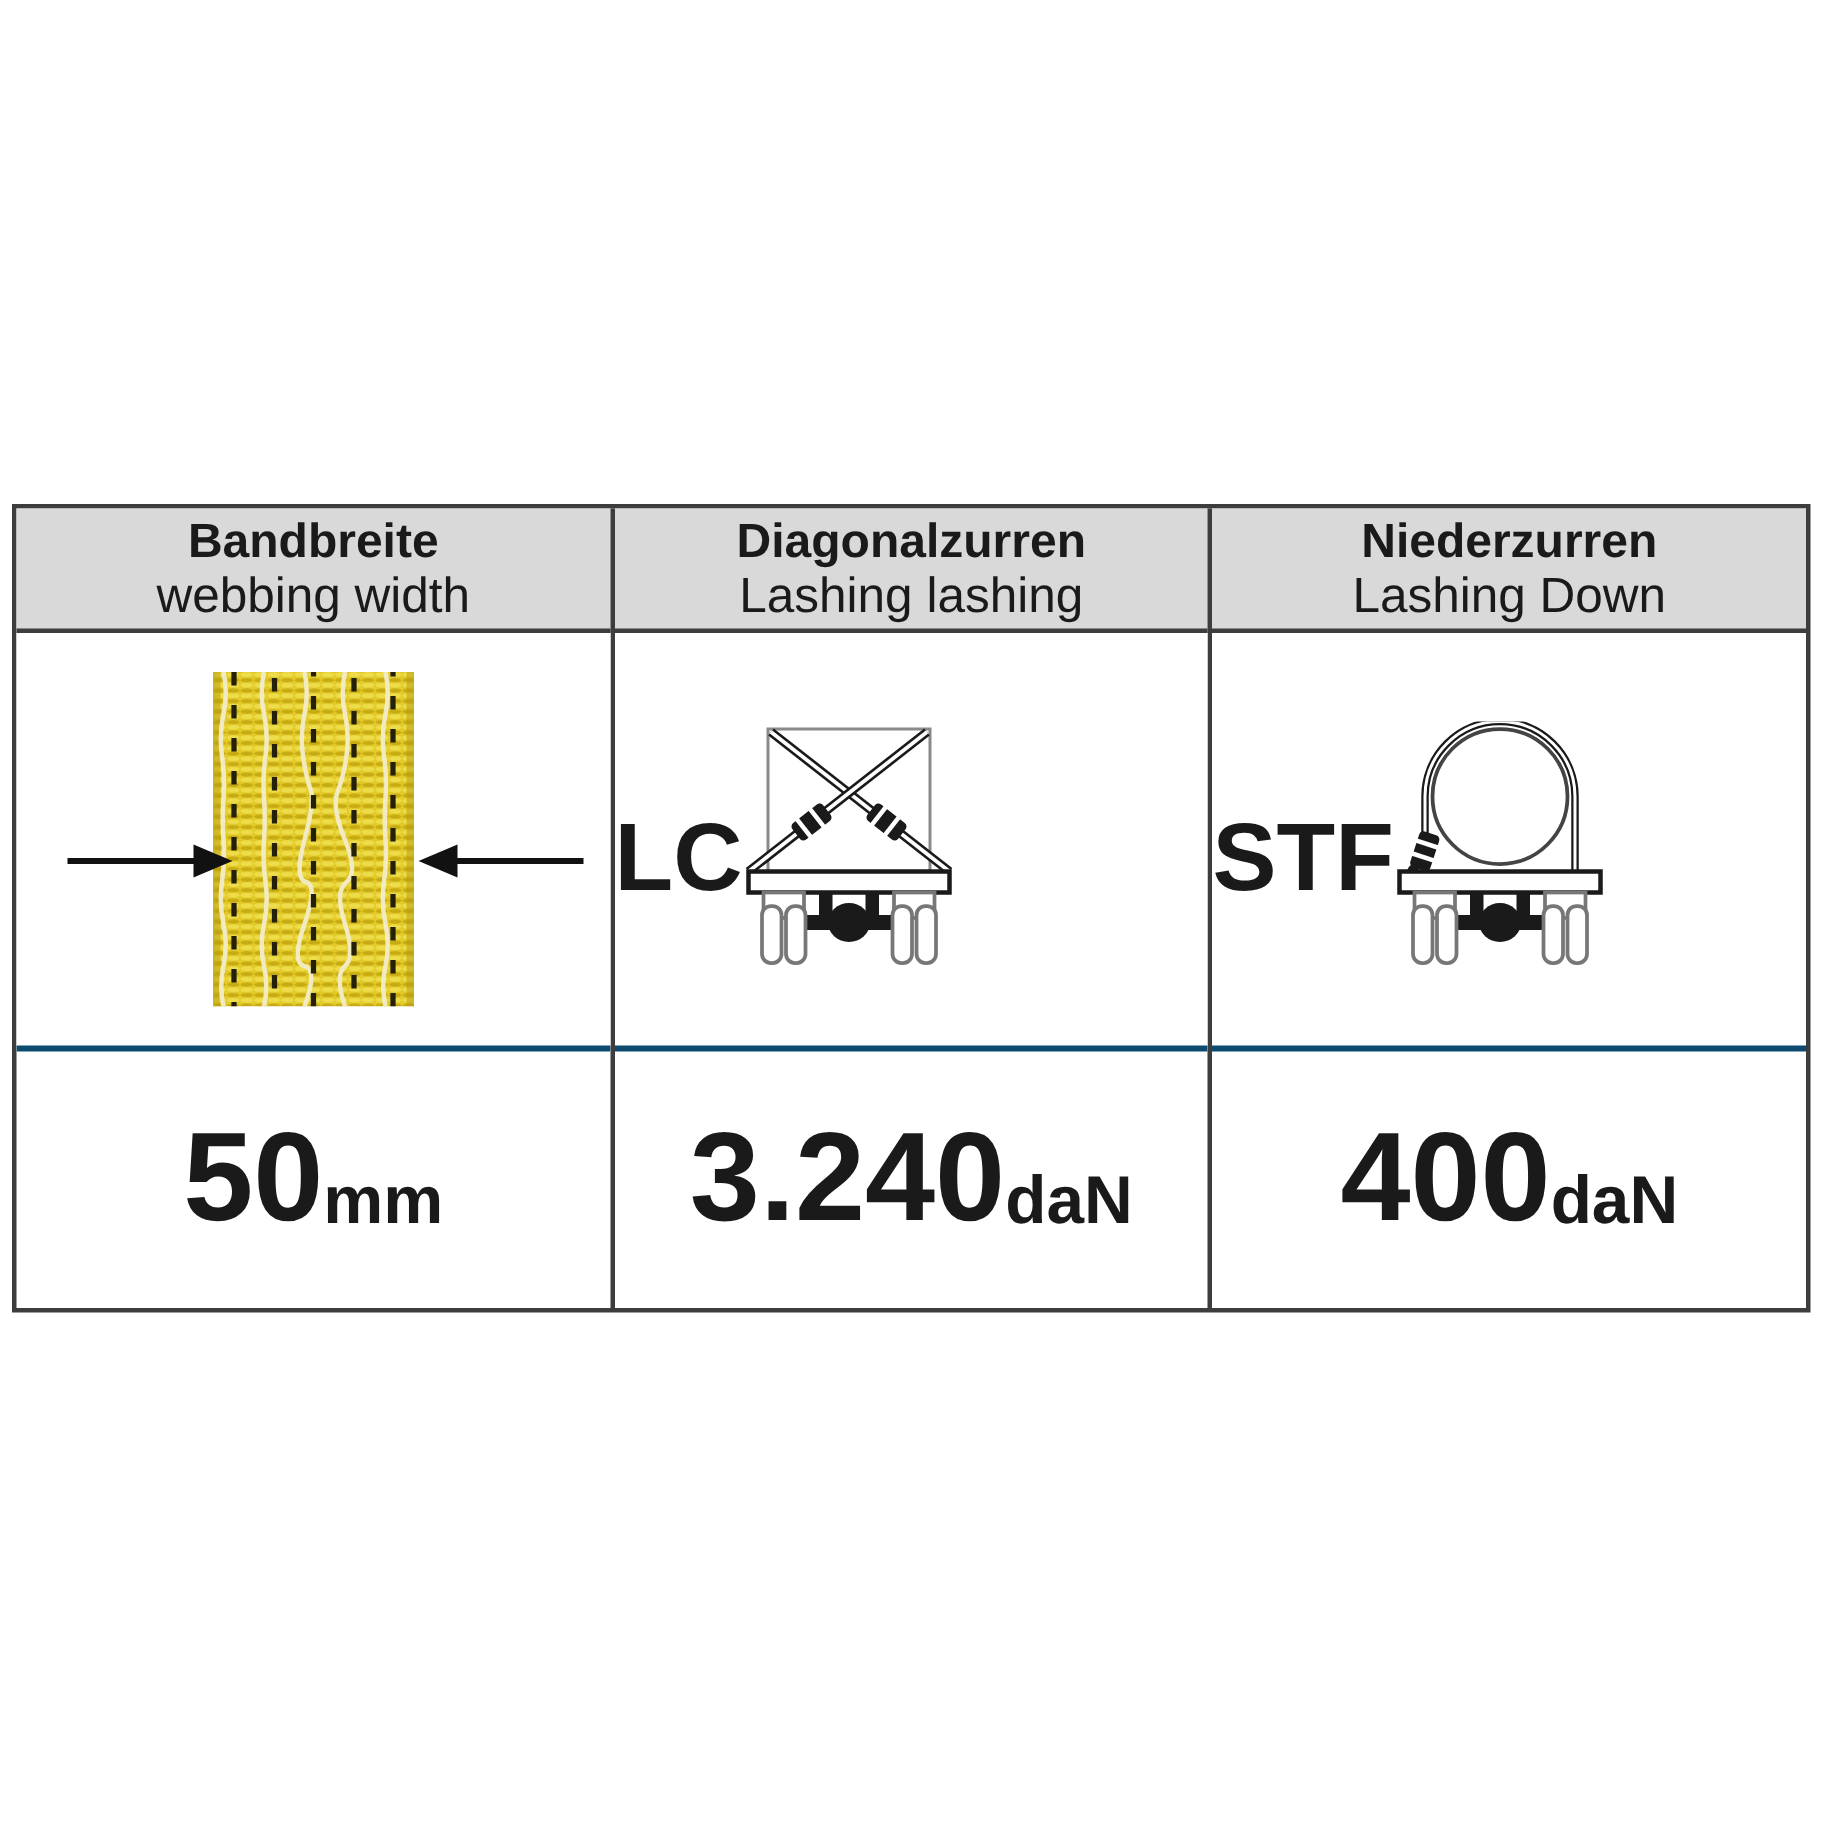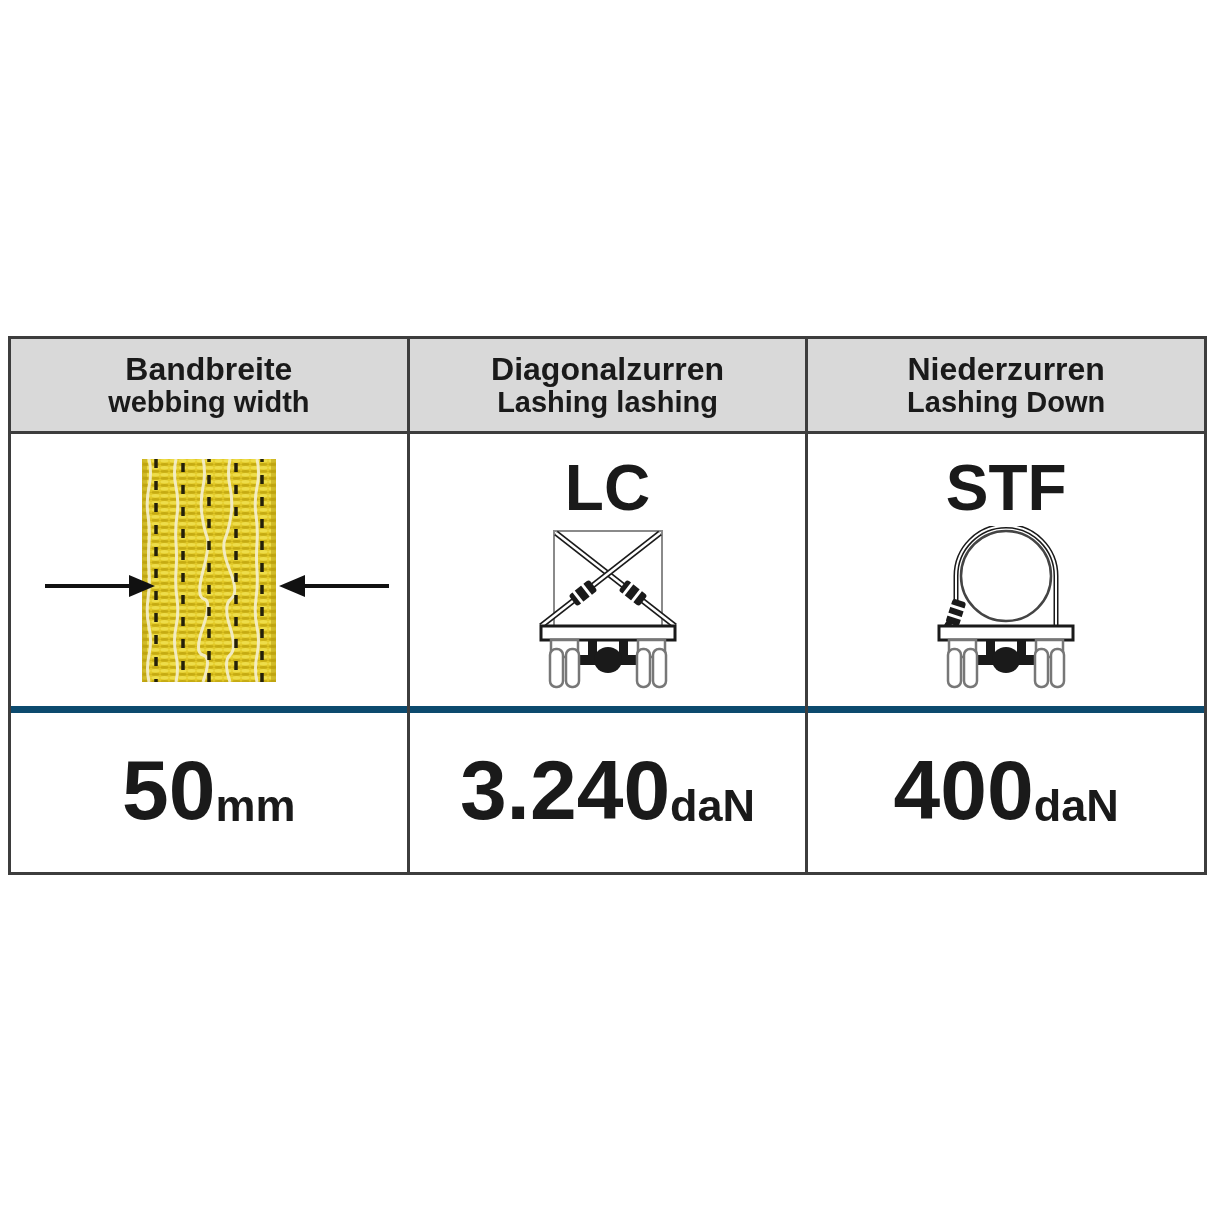--- a/index.html
+++ b/index.html
@@ -18,34 +18,34 @@
     width: 1199px; height: 539px;
     border: 3px solid #3d3d3d;
     background: #ffffff;
     display: flex;
     flex-direction: row;
   }
   .col { flex: 1 1 0; display: flex; flex-direction: column; min-width: 0; }
   .col + .col { border-left: 3px solid #3d3d3d; }
 
   .cell-header {
-    height: 95px;
+    height: 83px;
     background: #d9d9d9;
     border-bottom: 3px solid #3d3d3d;
     display: flex; flex-direction: column;
     align-items: center; justify-content: center;
     text-align: center;
   }
   .h-de { font-weight: bold; font-size: 32px; line-height: 1.15; letter-spacing: 0; }
-  .h-en { font-weight: bold; font-size: 29px; line-height: 1.1; }
+  .h-en { font-weight: normal; font-size: 33px; line-height: 1.1; }
 
   .cell-body {
     height: 279px;
-    border-bottom: 7px solid #0c4a6e;
-    display: flex; flex-direction: column;
+    border-bottom: 4px solid #0c4a6e;
+    display: flex; flex-direction: row;
     align-items: center;
     position: relative;
     background: #ffffff;
   }
 
   .cell-value {
     flex: 1 1 auto;
     display: flex; flex-direction: row;
     align-items: center; justify-content: center;
     text-align: center;

